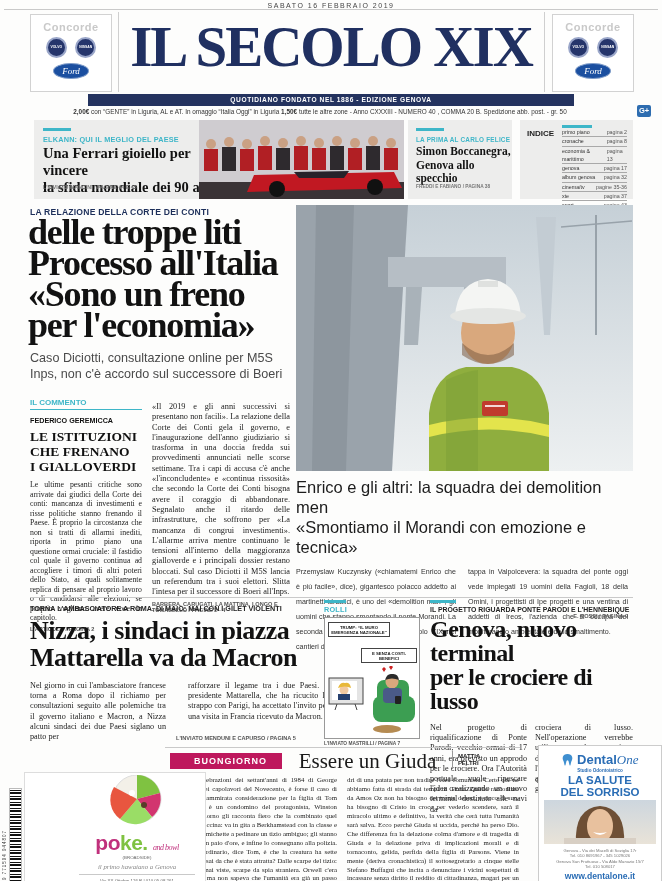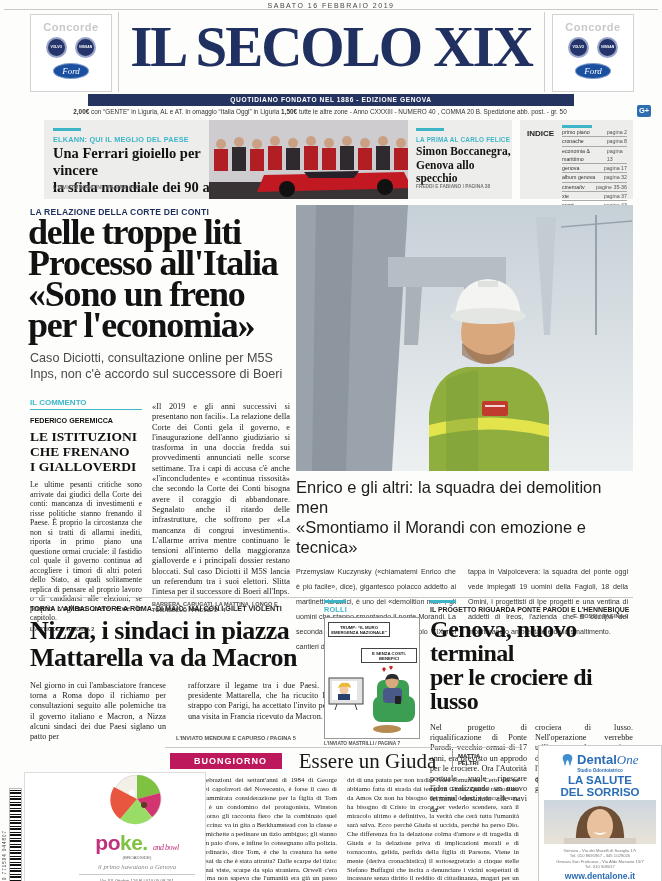--- a/index.html
+++ b/index.html
@@ -108,21 +108,21 @@
   <div class="abs tagbar">QUOTIDIANO FONDATO NEL 1886 - EDIZIONE GENOVA</div>
 
   <div class="abs priceline">
     <b>2,00€</b>
     <span>con “GENTE” in Liguria, AL e AT. In omaggio “Italia Oggi” in Liguria</span>
     <b>1,50€</b>
     <span>tutte le altre zone - Anno CXXXIII - NUMERO 40 , COMMA 20 B. Spedizione abb. post. - gr. 50</span>
   </div>
   <div class="abs gbadge">G+</div>
 
-  <div class="abs graybox" style="left:44px;top:120px;width:370px;height:79px;">
+  <div class="abs graybox" style="left:34px;top:120px;width:370px;height:79px;">
     <div class="abs tealbar" style="left:9px;top:8px;width:28px;"></div>
     <div class="abs t-kicker" style="left:9px;top:15px;">ELKANN: QUI IL MEGLIO DEL PAESE</div>
     <div class="abs t-title" style="left:9px;top:25px;width:180px;font-size:14.5px;line-height:17px;">
       <div>Una Ferrari gioiello per vincere</div>
       <div>la sfida mondiale dei 90 anni</div>
     </div>
     <div class="abs t-byline" style="left:9px;top:64px;">L'INVIATO MANCINI / PAGINE 44 E 45</div>
     <svg class="abs" style="left:165px;top:0;" width="205" height="79" viewBox="0 0 205 79">
       <rect width="205" height="79" fill="#cfccd0"></rect>
       <rect y="62" width="205" height="17" fill="#3a3336"></rect>

